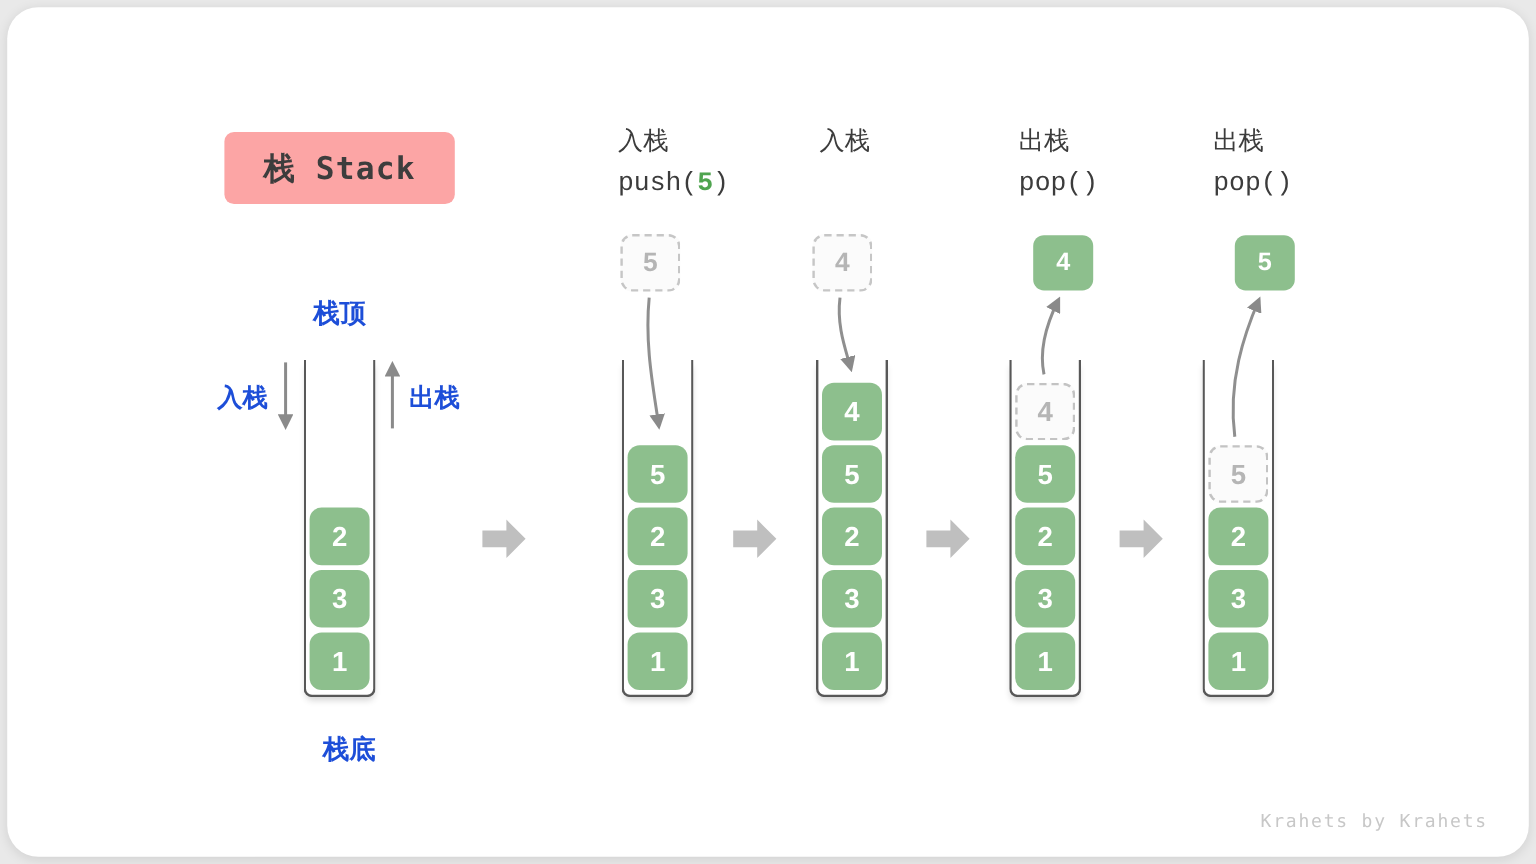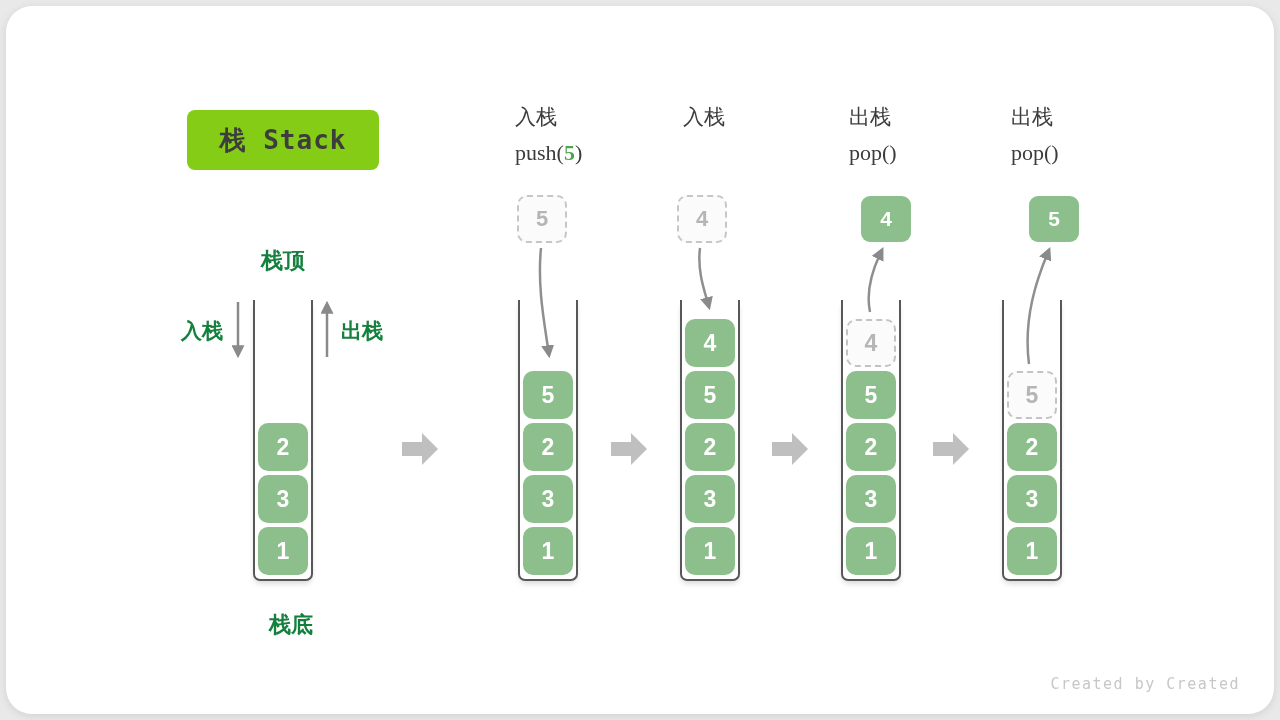--- a/index.html
+++ b/index.html
@@ -3,34 +3,34 @@
 <meta charset="utf-8">
 <style>
   * { margin:0; padding:0; box-sizing:border-box; }
   html,body { width:1280px; height:720px; overflow:hidden; background:#e9e9e9;
               font-family:"Liberation Sans","DejaVu Sans",sans-serif; }
   .abs { position:absolute; }
   #canvas { left:6px; top:6px; width:1268px; height:708px; background:#ffffff;
             border-radius:26px; box-shadow:0 2px 10px rgba(0,0,0,0.10); }
 
   
-  #title-badge { left:187px; top:110px; width:192px; height:60px; background:#84cc16;
+  #title-badge { left:187px; top:110px; width:192px; height:60px; background:#fca5a5;
                  border-radius:8px; display:flex; align-items:center; justify-content:center; }
   #title-badge span { font-family:"DejaVu Sans Mono","Liberation Mono",monospace;
                       font-size:26px; font-weight:600; color:#3d3d3d; letter-spacing:1px; }
 
   
   .col-header { top:103px; width:170px; }
   .op-cn  { font-size:21px; font-weight:500; color:#3c3c3c; margin-bottom:9px; }
-  .op-code{ font-family:Liberation Serif, serif; font-size:22px;
+  .op-code{ font-family:Liberation Mono, monospace; font-size:22px;
             font-weight:500; color:#3c3c3c; }
   .op-code .arg { color:#4fa44f; font-weight:700; }
 
   
-  .label-cn { font-size:22px; font-weight:700; color:#15803d; }
+  .label-cn { font-size:22px; font-weight:700; color:#1d4ed8; }
 
   
   .stack { top:300px; width:60px; height:281px; background:#ffffff;
            border-left:2px solid #585858; border-right:2px solid #585858;
            border-bottom:2px solid #585858; border-radius:0 0 7px 7px;
            box-shadow:0 4px 6px -2px rgba(0,0,0,0.18);
            display:flex; flex-direction:column; justify-content:flex-end;
            align-items:center; gap:4px; padding-bottom:4px; }
   .block { width:50px; height:48px; background:#8dbf8d; border-radius:10px;
            display:flex; align-items:center; justify-content:center;
@@ -133,13 +133,13 @@
   <path d="M700,248 C697,272 705,292 709,307" stroke="#8f8f8f" stroke-width="2.5" fill="none" marker-end="url(#ah)"></path>
   <path d="M870,312 C865,288 875,264 882,250" stroke="#8f8f8f" stroke-width="2.5" fill="none" marker-end="url(#ah)"></path>
   <path d="M1029,364 C1023,318 1037,278 1049,250" stroke="#8f8f8f" stroke-width="2.5" fill="none" marker-end="url(#ah)"></path>
 
   <polygon points="402,442 422,442 422,433 438,449 422,465 422,456 402,456" fill="#bfbfbf"></polygon>
   <polygon points="611,442 631,442 631,433 647,449 631,465 631,456 611,456" fill="#bfbfbf"></polygon>
   <polygon points="772,442 792,442 792,433 808,449 792,465 792,456 772,456" fill="#bfbfbf"></polygon>
   <polygon points="933,442 953,442 953,433 969,449 953,465 953,456 933,456" fill="#bfbfbf"></polygon>
 </svg>
 
-<div id="watermark" class="abs">Created by Created</div>
+<div id="watermark" class="abs">Krahets by Krahets</div>
 
 </body></html>

